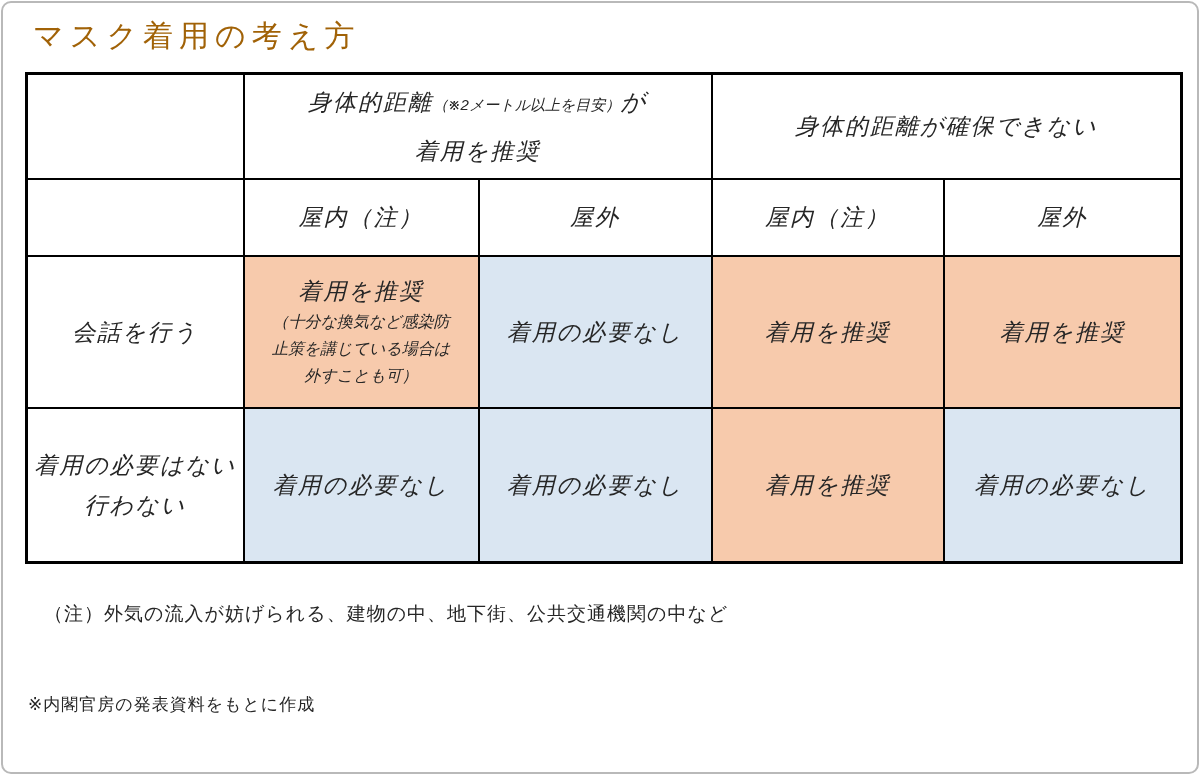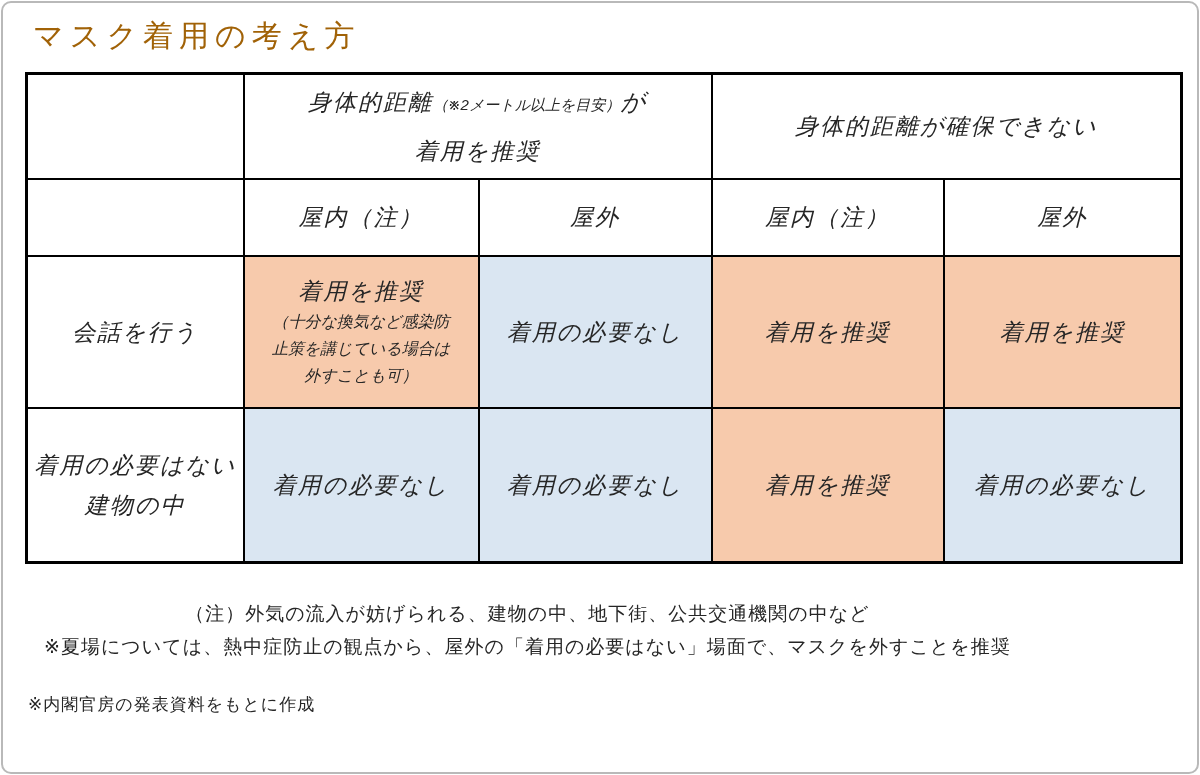--- a/index.html
+++ b/index.html
@@ -104,36 +104,35 @@
     <td class="cell c-rec" style="background: rgb(247, 202, 172);">
       <div class="cellmain">着用を推奨</div>
     </td>
     <td class="cell c-rec" style="background: rgb(247, 202, 172);">
       <div class="cellmain">着用を推奨</div>
     </td>
   </tr>
   <tr class="drow2">
     <td class="rowlabel">
       <div>着用の必要はない</div>
-      <div>建物の中</div>
+      <div>行わない</div>
     </td>
     <td class="cell c-no" style="background: rgb(218, 230, 242);">
       <div class="cellmain">着用の必要なし</div>
     </td>
     <td class="cell c-no" style="background: rgb(218, 230, 242);">
       <div class="cellmain">着用の必要なし</div>
     </td>
     <td class="cell c-rec" style="background: rgb(247, 202, 172);">
       <div class="cellmain">着用を推奨</div>
     </td>
     <td class="cell c-no" style="background: rgb(218, 230, 242);">
       <div class="cellmain">着用の必要なし</div>
     </td>
   </tr>
 </tbody>
   </table>
 
 <div class="notes">
   <div>（注）外気の流入が妨げられる、建物の中、地下街、公共交通機関の中など</div>
-  <div>※夏場については、熱中症防止の観点から、屋外の「着用の必要はない」場面で、マスクを外すことを推奨</div>
 </div>
 
 <div class="source">※内閣官房の発表資料をもとに作成</div>
 
 </body></html>

